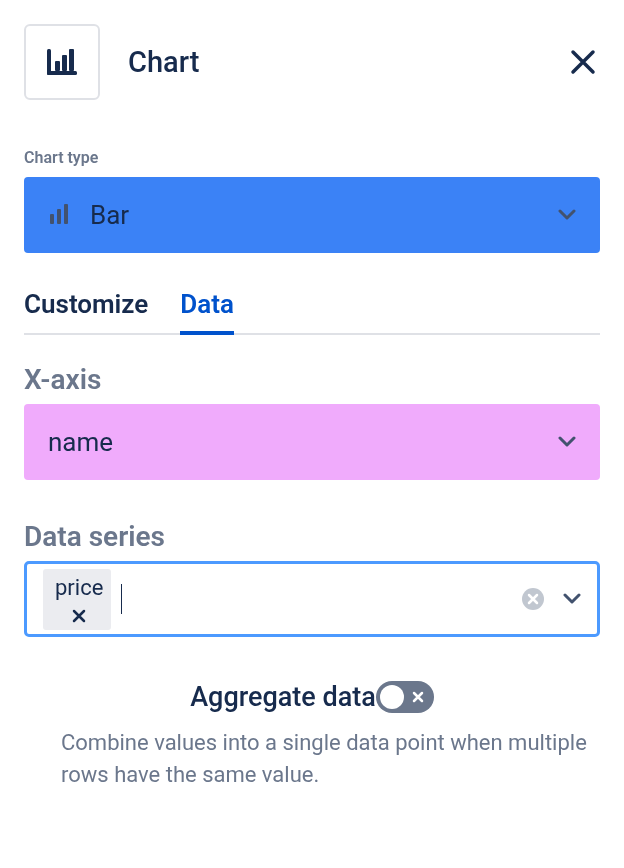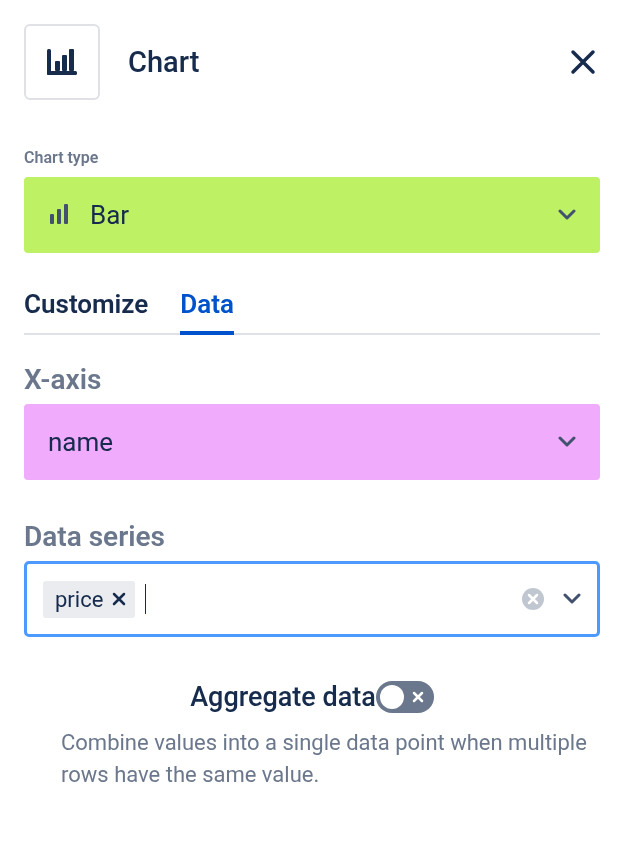--- a/index.html
+++ b/index.html
@@ -48,21 +48,21 @@
       justify-content: center;
       padding: 4px;
     }
     .section-label {
       font-size: 16px;
       font-weight: 600;
       color: #6b778c;
       margin-bottom: 10px;
     }
     .select-box {
-      background: #bef264;
+      background: #3b82f6;
       border-radius: 4px;
       height: 76px;
       display: flex;
       align-items: center;
       justify-content: space-between;
       padding: 0 24px;
       cursor: pointer;
       margin-bottom: 36px;
     }
     .select-box-content {
@@ -131,20 +131,21 @@
       align-items: center;
       gap: 10px;
     }
     .chip {
       background: #ebecf0;
       border-radius: 3px;
       display: flex;
       align-items: center;
       padding: 6px 8px 6px 12px;
       gap: 8px;
+      flex-direction: column;
     }
     .chip-text {
       font-size: 22px;
       color: #172b4d;
     }
     .chip-close {
       cursor: pointer;
       display: flex;
       align-items: center;
     }

